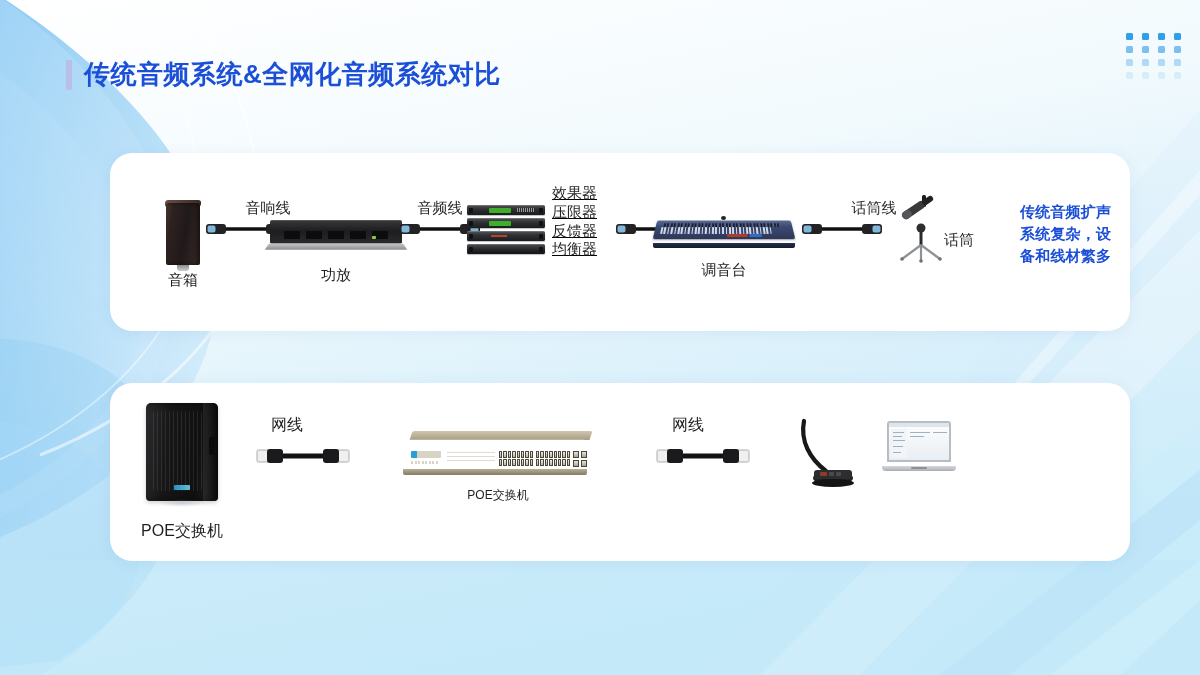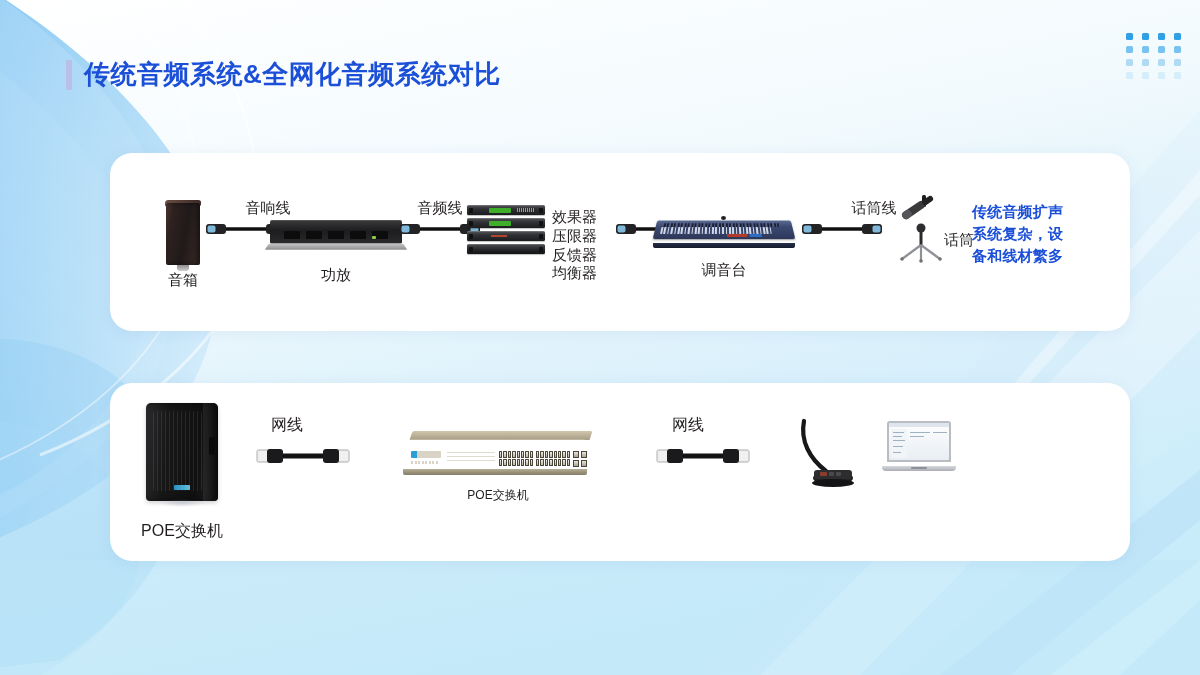--- a/index.html
+++ b/index.html
@@ -50,21 +50,21 @@
   .node { position:absolute; }
 
   .lbl {
     font-size:15px; color:#231f20; text-align:center;
     white-space:nowrap; line-height:1.25;
   }
 
   
   .callout {
     position:absolute; font-size:15px; font-weight:bold; color:#1b4fd8;
-    line-height:1.45; white-space:pre-line; letter-spacing:.2px;
+    line-height:1.45; white-space:pre-line; letter-spacing:.2px;margin-left:48px;
   }
 
   
 
   
   .cable { position:absolute; }
 
   
   .spk1 { width:34px; height:62px; position:relative; }
   .spk1 .body {
@@ -369,21 +369,21 @@
             <i class="scr r"></i>
             <i class="red"></i>
           </div>
         <div class="ru plain">
             <i class="scr"></i>
             <i class="scr r"></i>
           </div>
       </div>
     </div>
 
-    <div class="node" style="left:442px; top:55px;">
+    <div class="node" style="left:442px; top:31px;text-decoration:underline;">
       <div class="lbl" style="text-align:left">效果器</div>
       <div class="lbl" style="text-align:left">压限器</div>
       <div class="lbl" style="text-align:left">反馈器</div>
       <div class="lbl" style="text-align:left">均衡器</div>
     </div>
 
     <svg class="cable" style="left:504px; top:66px;" width="86" height="20" viewBox="0 0 86 20">
       <line x1="18" y1="10" x2="66" y2="10" stroke="#111" stroke-width="3.4"></line>
       <rect x="2" y="5" width="20" height="10" rx="3" fill="#232326"></rect>
       <rect x="3.5" y="6.5" width="8" height="7" rx="2" fill="#7fb8d8"></rect>

